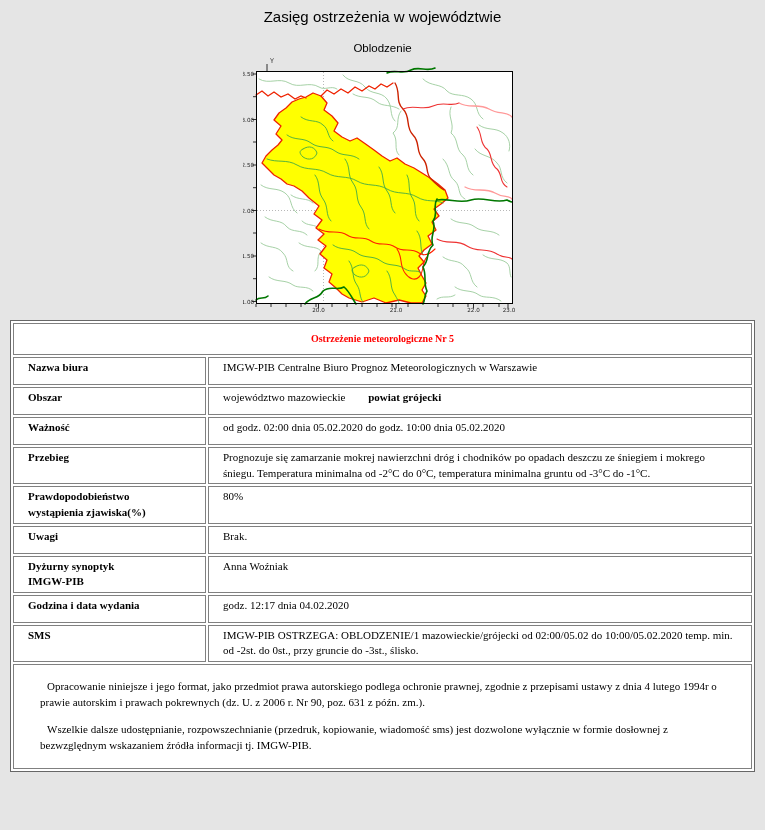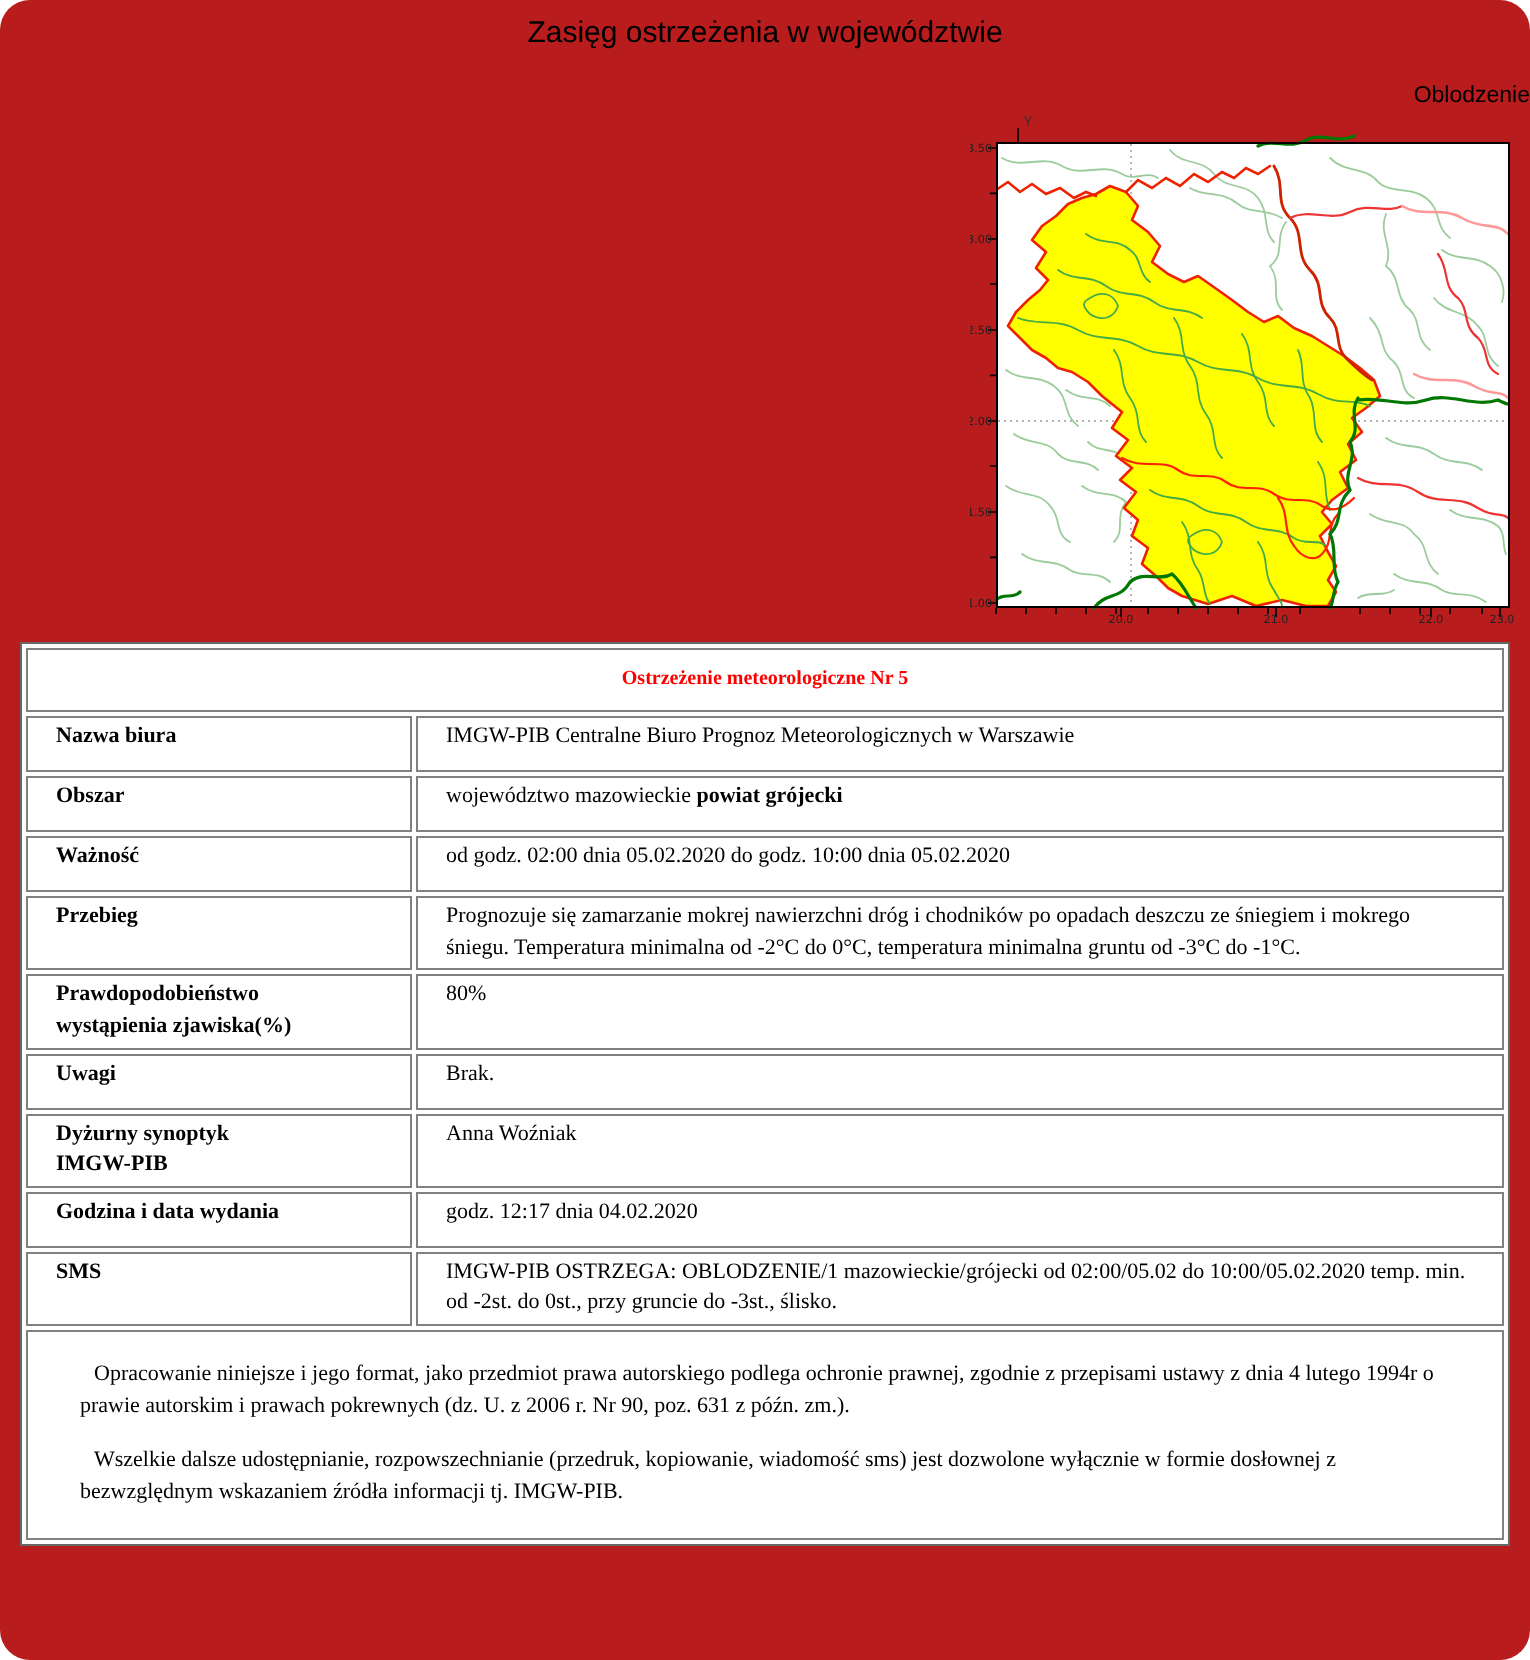--- a/index.html
+++ b/index.html
@@ -1,32 +1,32 @@
 <!DOCTYPE html>
 <html><head>
 <meta charset="utf-8">
 <style>
   html,body{margin:0;padding:0;background:#fff;}
-  .page{position:relative;width:765px;height:830px;background:#b91c1c;overflow:hidden;
-        font-family:"Liberation Sans",sans-serif;color:#000;border-radius:15px;}
+  .page{position:relative;width:765px;height:830px;background:#e5e5e5;overflow:hidden;
+        font-family:"Liberation Sans",sans-serif;color:#000;}
   .top-title{padding-top:8px;text-align:center;font-size:15px;color:#000;}
-  .map-section{text-align:right;}
+  .map-section{text-align:center;}
   .map-title{margin-top:17px;font-size:11.5px;color:#000;}
   .warning-map{display:inline-block;margin-top:1px;}
   
   table.warning{border-collapse:separate;border-spacing:2px;border:1px solid #676767;
         width:745px;margin:3px 0 0 10px;background:#fff;table-layout:fixed;}
   table.warning td{border:1px solid #808080;padding:2px 14px;vertical-align:top;
         font-family:"Liberation Serif",serif;font-size:11px;line-height:1.42;height:22px;
         overflow:hidden;}
   tr.h-row td{font-weight:bold;color:#ff0000;text-align:center;font-size:10px;padding:8px 2px;height:auto;}
   td.label-cell{font-weight:bold;white-space:pre-line;}
   td.footer-cell{padding:3px 5px;height:auto;}
   td.footer-cell p{margin:12px;text-indent:7px;}
-  .bold{font-weight:bold;}
+  .bold{font-weight:bold;margin-left:20px;}
   
   .axis-line{stroke:#000;stroke-width:1;fill:none;}
   .tick{stroke:#000;stroke-width:0.8;fill:none;}
   .ticklabel{font-family:"DejaVu Sans",sans-serif;font-size:5.6px;fill:#222;}
   .ylab{font-family:"DejaVu Sans",sans-serif;font-size:6.5px;fill:#333;}
   .dotted{stroke:#9a9a9a;stroke-width:0.7;stroke-dasharray:1 2;fill:none;}
   .county{stroke:#9ccc9c;stroke-width:0.9;fill:none;stroke-linecap:round;}
   .county-in{stroke:#44aa44;stroke-width:0.9;fill:none;stroke-linecap:round;}
   .warn-area{fill:#ffff00;stroke:#ee2200;stroke-width:1.3;stroke-linejoin:round;}
   .voiv-red{stroke:#ee2200;stroke-width:1.3;fill:none;stroke-linecap:round;}

